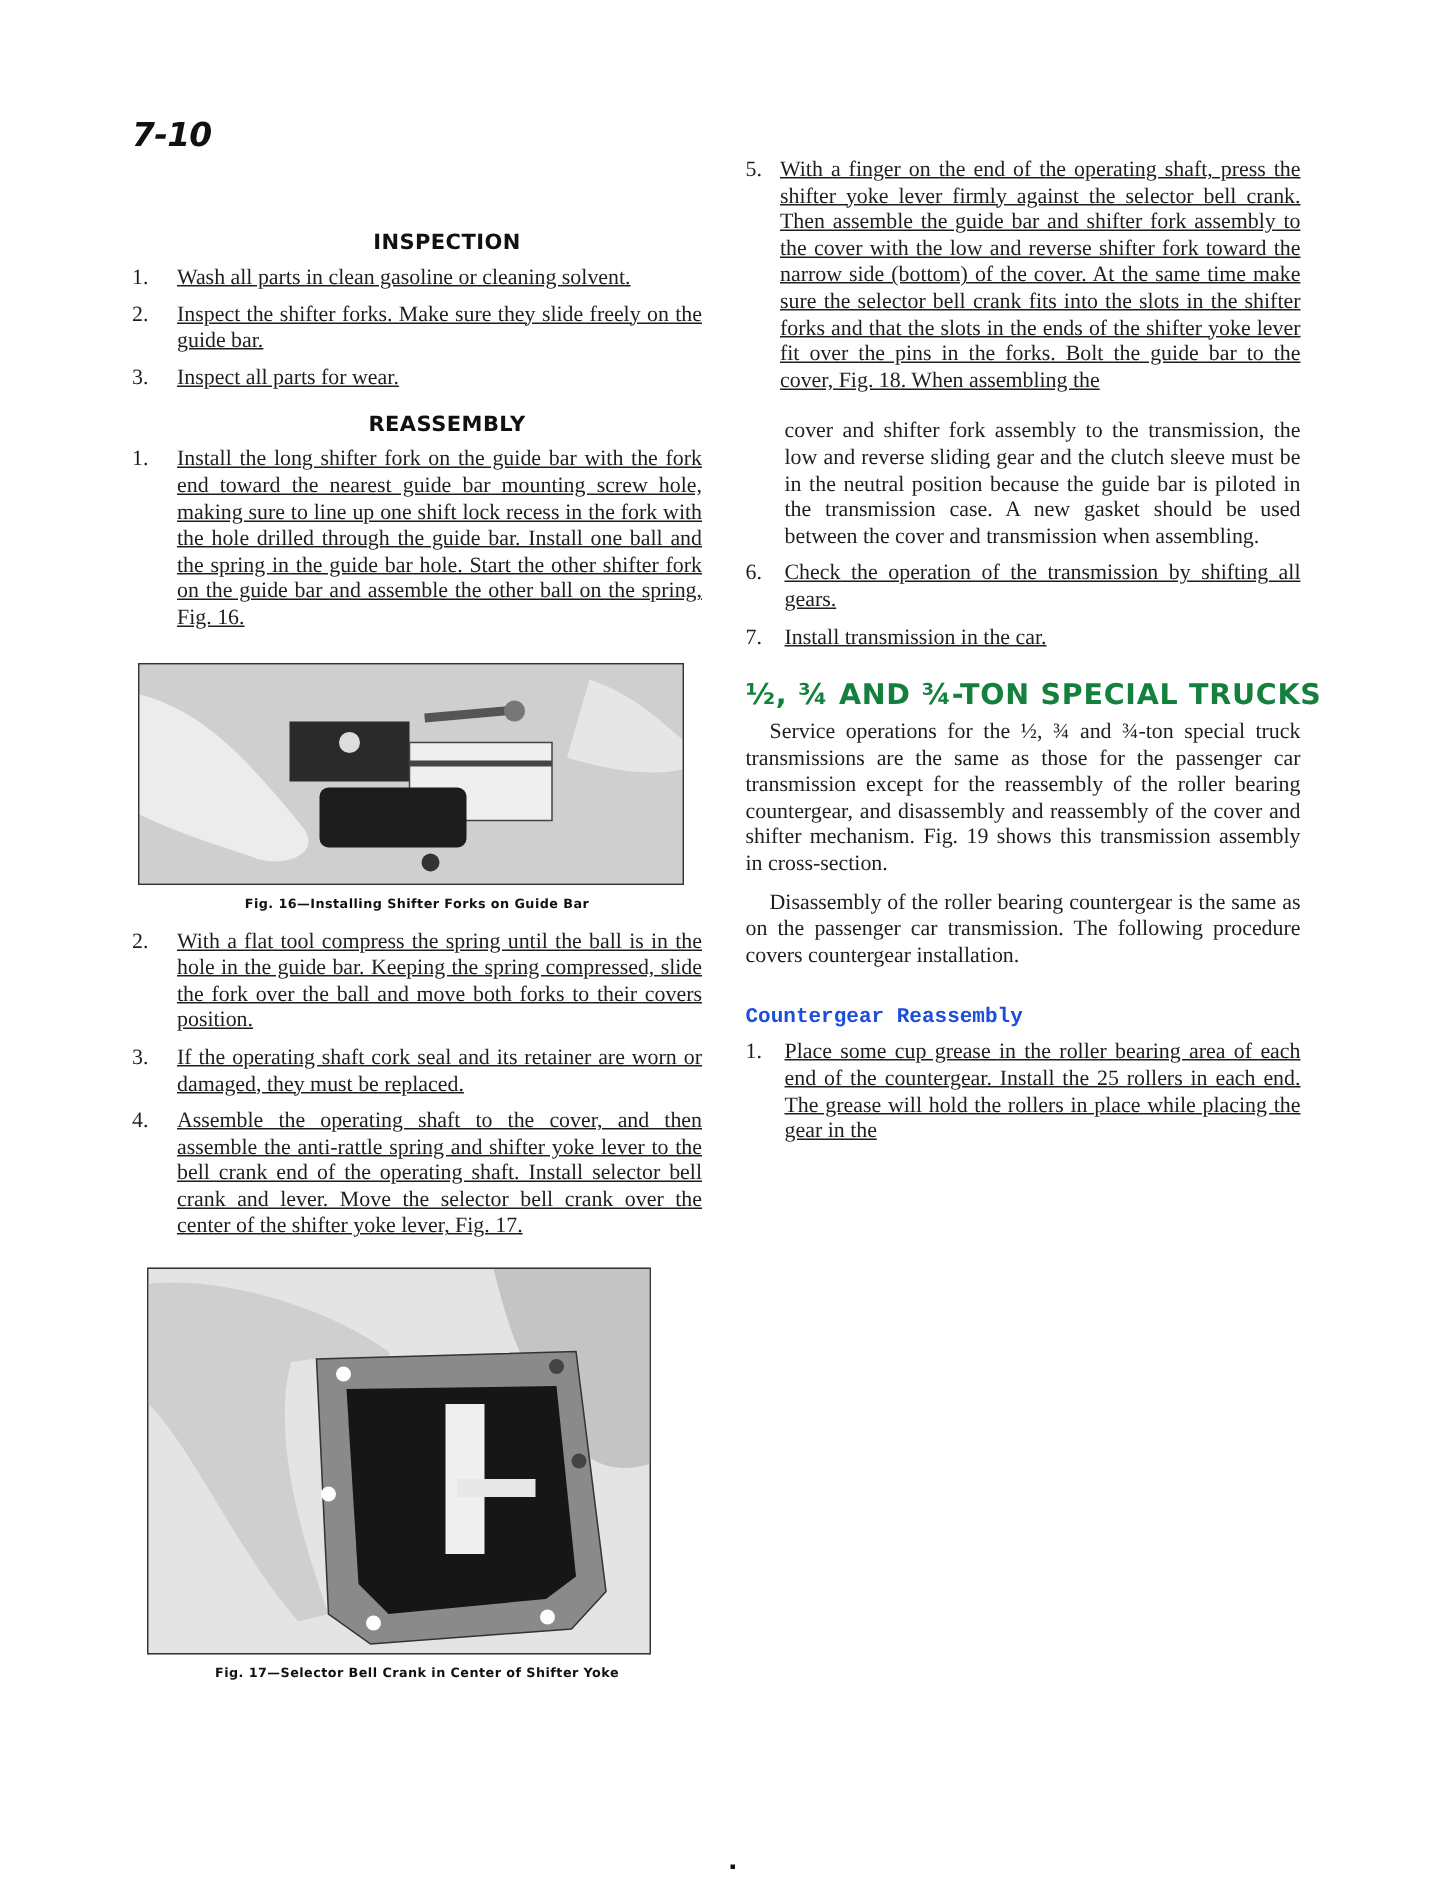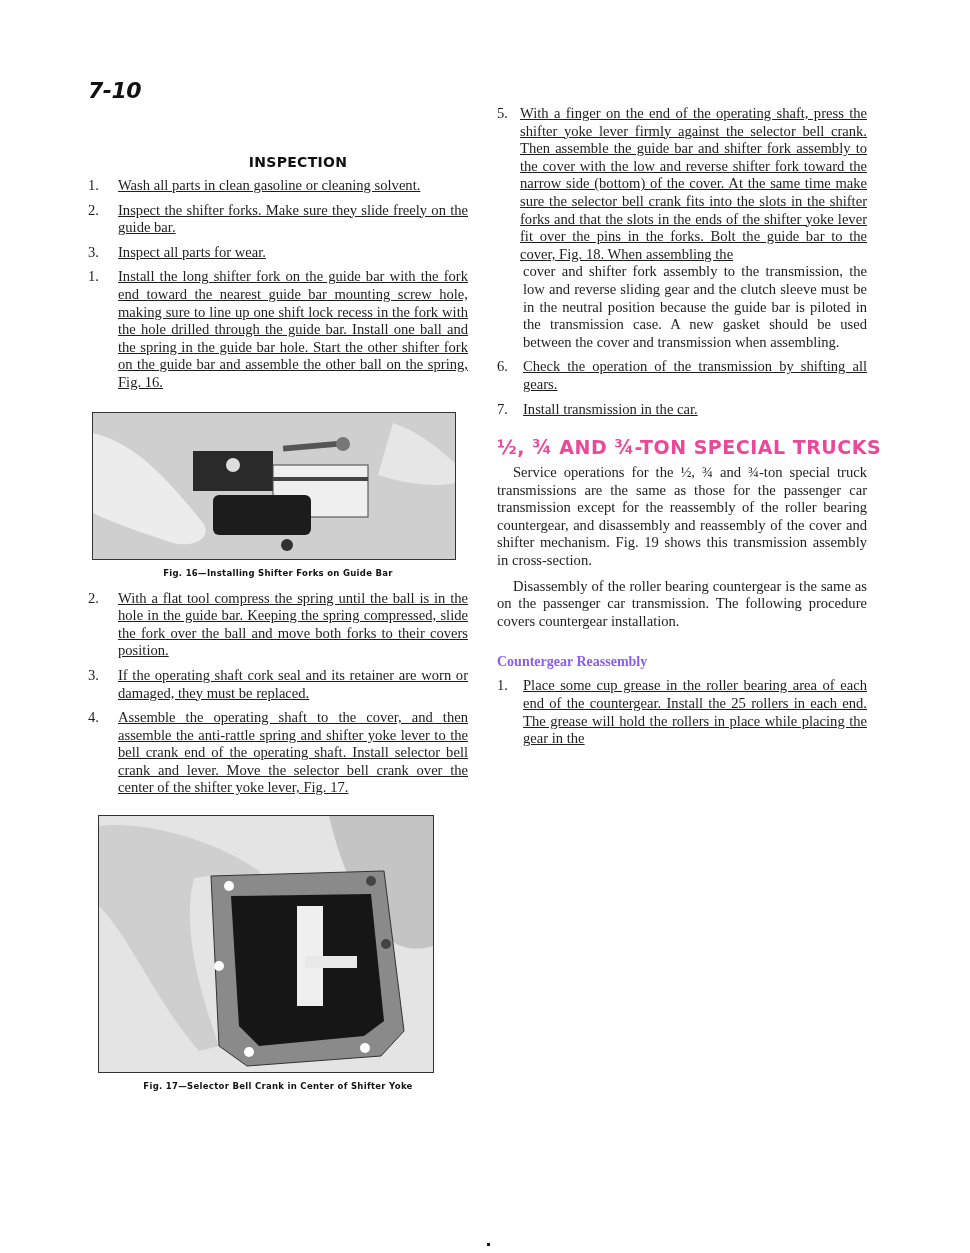--- a/index.html
+++ b/index.html
@@ -33,25 +33,25 @@
     .figure { position: relative; }
     .photo {
       border: 1.5px solid #333; background: #d8d8d8; position: relative; overflow: hidden;
     }
     .caption {
       font-family: "DejaVu Sans", sans-serif; font-weight: bold; font-size: 8.5px;
       text-align: center; margin-top: 8px; letter-spacing: 0.3px; color: #111;
     }
     .big-heading {
       font-family: "DejaVu Sans", sans-serif; font-weight: bold; font-size: 19px;
-      letter-spacing: 0.5px; margin: 14px 0 6px 0; color: #ec4899; white-space: nowrap;
+      letter-spacing: 0.5px; margin: 14px 0 6px 0; color: #15803d; white-space: nowrap;
     }
     .sub-heading {
-      font-family: Liberation Serif, serif; font-weight: bold; font-size: 14px;
-      margin: 24px 0 4px 0; color: #8b5cf6;
+      font-family: Liberation Mono, monospace; font-weight: bold; font-size: 14px;
+      margin: 24px 0 4px 0; color: #1d4ed8;
     }
     .dot { position: absolute; left: 487px; top: 1243px; width: 3px; height: 3px; background: #111; }
   </style>
 </head>
 <body>
 
 <div class="page-num">7-10</div>
 
 <div class="col col-left">
   <h3 class="heading h-inspection">INSPECTION</h3>
@@ -63,20 +63,21 @@
     <li class="step">
         <span class="num">2.</span>
         <span class="txt">Inspect the shifter forks. Make sure they slide freely on the guide bar.</span>
       </li>
     <li class="step">
         <span class="num">3.</span>
         <span class="txt">Inspect all parts for wear.</span>
       </li>
   </ol>
 
+  <h3 class="heading h-reassembly">REASSEMBLY</h3>
   <ol class="steps">
     <li class="step">
         <span class="num">1.</span>
         <span class="txt">Install the long shifter fork on the guide bar with the fork end toward the nearest guide bar mounting screw hole, making sure to line up one shift lock recess in the fork with the hole drilled through the guide bar. Install one ball and the spring in the guide bar hole. Start the other shifter fork on the guide bar and assemble the other ball on the spring, Fig. 16.</span>
       </li>
   </ol>
 
   <div class="figure" style="margin-top:20px;">
     <div class="photo" style="width:362px;height:146px;margin-left:4px;">
       <svg width="362" height="146">
@@ -135,21 +136,21 @@
 
 <div class="col col-right">
   <ol class="steps" style="margin-top:-6px;">
     <li class="step">
         <span class="num" style="width:23px;flex-basis:23px;">5.</span>
         <span class="txt">With a finger on the end of the operating shaft, press the shifter yoke lever firmly against the selector bell crank. Then assemble the guide bar and shifter fork assembly to the cover with the low and reverse shifter fork toward the narrow side (bottom) of the cover. At the same time make sure the selector bell crank fits into the slots in the shifter forks and that the slots in the ends of the shifter yoke lever fit over the pins in the forks. Bolt the guide bar to the cover, Fig. 18. When assembling the</span>
       </li>
   </ol>
 
 
-  <p class="para indent-para" style="padding-left:26px;">cover and shifter fork assembly to the transmission, the low and reverse sliding gear and the clutch sleeve must be in the neutral position because the guide bar is piloted in the transmission case. A new gasket should be used between the cover and transmission when assembling.</p>
+  <p class="para indent-para" style="margin-top:16px;padding-left:26px;">cover and shifter fork assembly to the transmission, the low and reverse sliding gear and the clutch sleeve must be in the neutral position because the guide bar is piloted in the transmission case. A new gasket should be used between the cover and transmission when assembling.</p>
 
   <ol class="steps" style="margin-top:2px;">
     <li class="step">
         <span class="num" style="width:26px;flex-basis:26px;">6.</span>
         <span class="txt">Check the operation of the transmission by shifting all gears.</span>
       </li>
     <li class="step">
         <span class="num" style="width:26px;flex-basis:26px;">7.</span>
         <span class="txt">Install transmission in the car.</span>
       </li>

